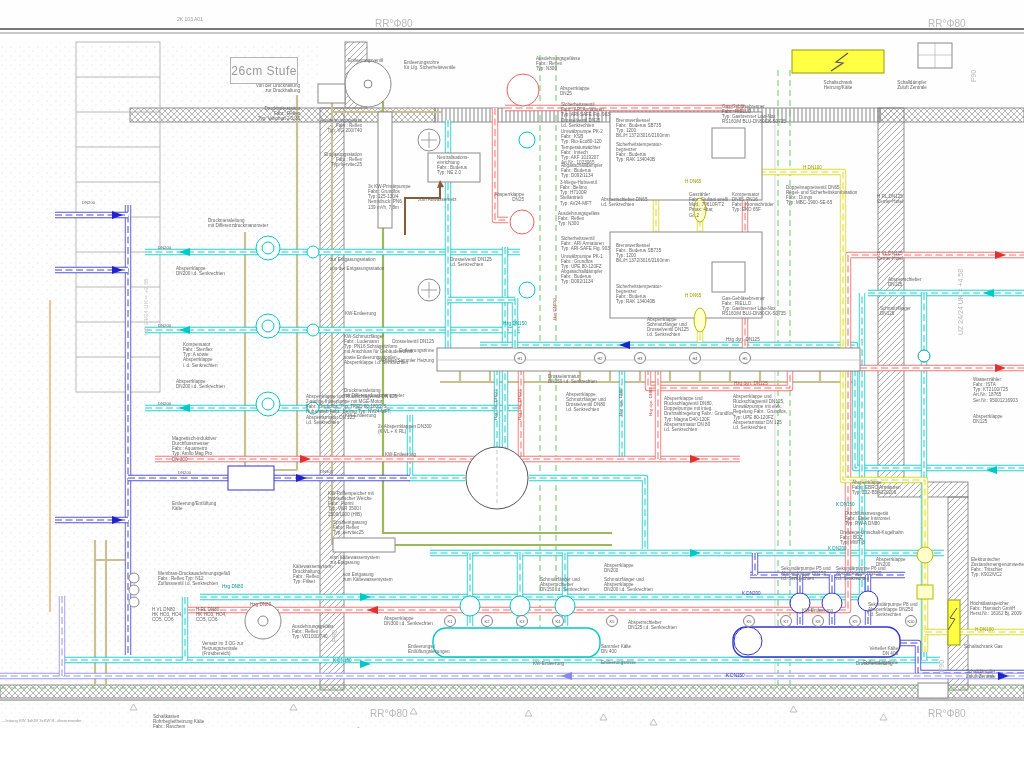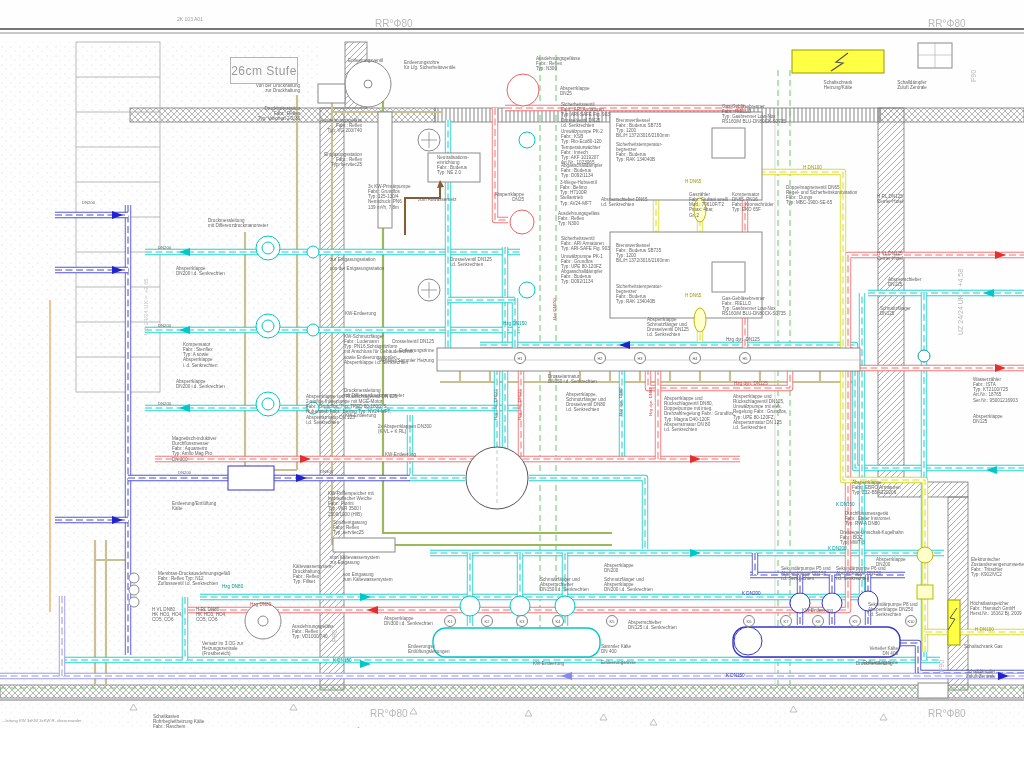--- a/index.html
+++ b/index.html
@@ -6,21 +6,21 @@
   #stage{position:relative;width:1024px;height:728px;background:#fefefe;overflow:hidden;
          font-family:"Liberation Sans", sans-serif;}
   svg{position:absolute;left:0;top:0;}
   .pipe-outer{fill:none;stroke-width:6.4;stroke-linejoin:round;stroke-linecap:butt;opacity:.85;}
   .pipe-inner{fill:none;stroke:#ffffff;stroke-width:4.6;stroke-linejoin:round;}
   .pipe-center{fill:none;stroke-width:.9;stroke-dasharray:7 3.5;stroke-linejoin:round;}
   .thinline{fill:none;stroke-width:2.2;}
   .equip{fill:#ffffff;stroke:#8a8a8a;stroke-width:1;}
   #step-box{position:absolute;left:230px;top:57px;width:66px;height:25px;border:1px solid #b5b5b5;
             background:#fbfbfb;color:#9a9a9a;font-size:12px;display:flex;align-items:center;
-            justify-content:center;letter-spacing:.5px;}
+            justify-content:flex-end;letter-spacing:.5px;}
 </style>
 </head>
 <body>
 
 <div id="stage">
 
 <svg id="draw" width="1024" height="768" viewBox="0 0 1024 768">
   <defs>
     <pattern id="hatch" width="6" height="6" patternUnits="userSpaceOnUse">
       <path d="M0,6 L6,0" stroke="#999" stroke-width="0.8" fill="none"></path>

